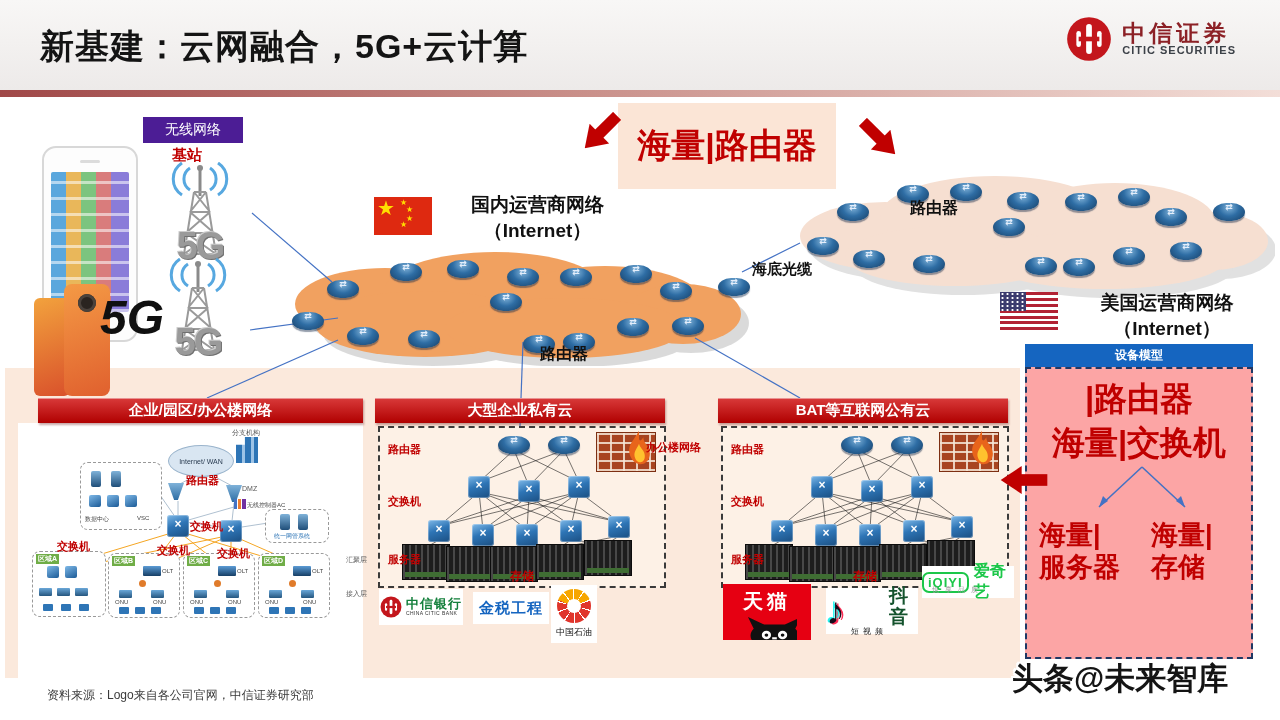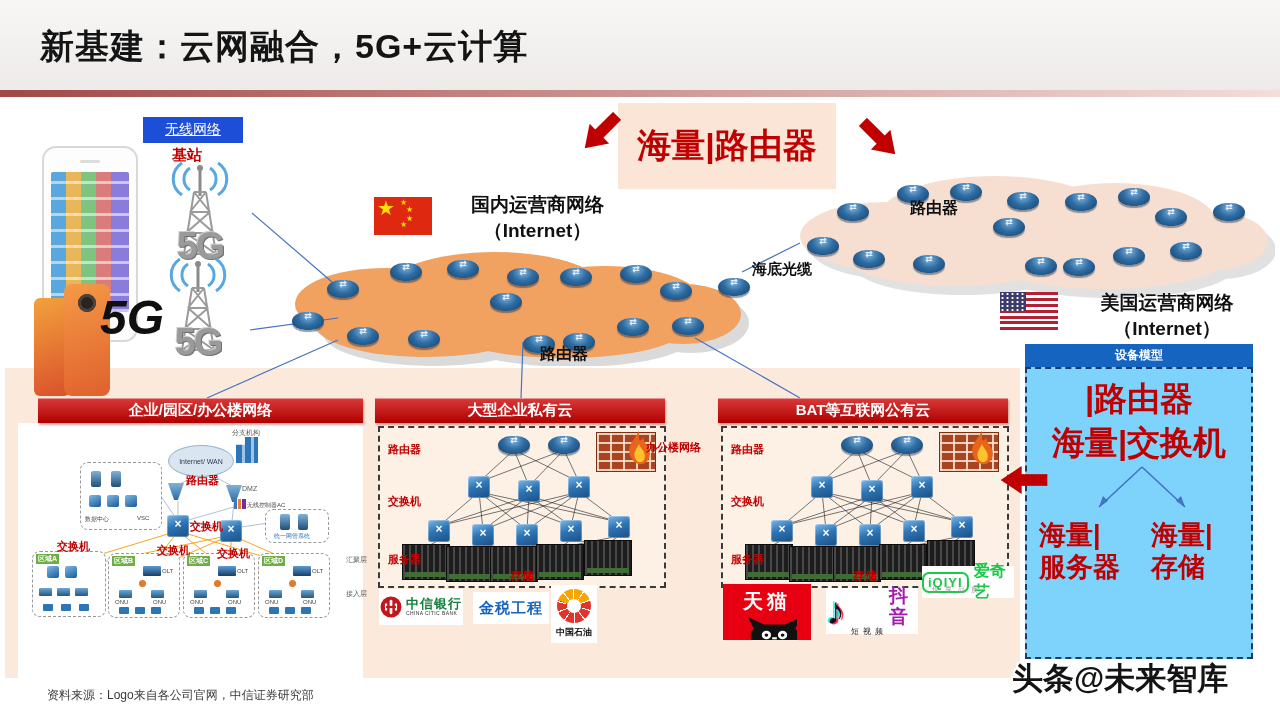--- a/index.html
+++ b/index.html
@@ -34,22 +34,22 @@
   .flame{position:absolute;z-index:7;}
   
   .lines{position:absolute;left:0;top:0;z-index:5;pointer-events:none;}
   .cloud-label{position:absolute;font-size:16px;font-weight:bold;color:#111;z-index:8;}
   
   .banner{position:absolute;left:618px;top:103px;width:218px;height:86px;background:#FBE5D6;
       display:flex;align-items:center;justify-content:center;z-index:8;}
   .banner span{font-size:34px;font-weight:bold;color:#C00000;white-space:nowrap;}
   .fat{position:absolute;z-index:9;}
   
-  .navybox{position:absolute;left:143px;top:117px;width:100px;height:26px;background:#1d4ed8;color:#fff;
-      font-size:14px;display:flex;align-items:center;justify-content:center;z-index:8;text-decoration:underline;}
+  .navybox{position:absolute;left:143px;top:117px;width:100px;height:26px;background:#4c1d95;color:#fff;
+      font-size:14px;display:flex;align-items:center;justify-content:center;z-index:8;}
   .jizhan{position:absolute;left:172px;top:146px;color:#C00000;font-weight:bold;font-size:15px;z-index:8;}
   .tower{position:absolute;width:100px;height:100px;z-index:7;}
   .t5g{position:absolute;bottom:-6px;left:50%;transform:translateX(-50%);font-size:38px;font-weight:bold;
       color:#9a9a9a;letter-spacing:-2px;text-shadow:1px 1px 0 #707070,-1px -1px 0 #cdcdcd;}
   .big5g{position:absolute;left:100px;top:290px;font-size:48px;font-weight:bold;font-style:italic;color:#101010;z-index:8;}
   .iphone{position:absolute;left:42px;top:146px;width:92px;height:192px;background:#fdfdfd;border:2px solid #d8d8d8;
       border-radius:14px;z-index:7;}
   .ispk{position:absolute;top:12px;left:50%;transform:translateX(-50%);width:20px;height:3px;background:#dcdcdc;border-radius:2px;}
   .iscreen{position:absolute;left:7px;top:24px;right:7px;bottom:28px;border-radius:2px;
       background-image:repeating-linear-gradient(0deg,rgba(255,255,255,.55) 0 3px,transparent 3px 16px),
@@ -118,37 +118,37 @@
   .citic-cn{font-size:13px;font-weight:bold;color:#15803d;letter-spacing:1px;}
   .citic-en{font-size:5px;color:#333;letter-spacing:.4px;}
   .goldtax{color:#1565C0;font-weight:bold;font-size:15px;letter-spacing:1px;}
   .petrobox{flex-direction:column;}
   .petro{width:34px;height:34px;border-radius:50%;
       background:repeating-conic-gradient(from 0deg,rgba(255,255,255,0) 0 31deg,#fff 31deg 36deg),
                  conic-gradient(from 290deg,#F7A600 0 140deg,#E0352C 140deg 360deg);}
   .petro-inner{position:relative;}
   .petro::after{content:"";position:absolute;left:50%;top:50%;width:14px;height:14px;border-radius:50%;
       background:#fff;transform:translate(-50%,-50%);}
-  .petroname{font-size:9px;font-weight:bold;color:#111;margin-top:3px;}
+  .petroname{font-size:9px;font-weight:normal;color:#111;margin-top:3px;}
   .tmall{position:absolute;background:#E60012;z-index:8;display:flex;flex-direction:column;align-items:center;overflow:hidden;}
   .tmall-txt{color:#fff;font-size:20px;font-weight:bold;letter-spacing:4px;margin-top:4px;}
   .dy-note{font-size:38px;font-weight:bold;color:#170b1a;line-height:1;
       text-shadow:-2px -1px 0 #25f4ee,2px 1px 0 #fe2c55;}
   .dy-col{display:flex;flex-direction:column;margin-left:6px;line-height:1.1;}
-  .dy-cn{font-size:19px;font-weight:bold;color:#a21caf;letter-spacing:2px;margin-left:38px;}
+  .dy-cn{font-size:19px;font-weight:bold;color:#14532d;letter-spacing:2px;margin-left:38px;}
   .dy-sub{font-size:8px;color:#222;letter-spacing:4px;}
   .iq-badge{border:2px solid #1CC749;border-radius:7px;color:#1CC749;font-weight:bold;font-size:13px;
       padding:1px 4px;letter-spacing:1px;}
   .iq-cn{font-size:16px;font-weight:bold;color:#1CC749;margin-left:5px;}
   .iq-sub{position:absolute;left:10px;bottom:3px;font-size:7px;color:#999;letter-spacing:6px;}
   
   .dm-head{position:absolute;left:1025px;top:344px;width:228px;height:23px;background:#1565C0;color:#fff;
       font-size:12px;font-weight:bold;display:flex;align-items:center;justify-content:center;z-index:8;}
   .dm-body{position:absolute;left:1025px;top:367px;width:228px;height:292px;border:2px dashed #1F3864;
-      background:#7dd3fc;box-sizing:border-box;z-index:7;}
+      background:#fca5a5;box-sizing:border-box;z-index:7;}
   .dm-row{position:absolute;left:0;width:100%;text-align:center;color:#C00000;font-weight:bold;white-space:nowrap;z-index:8;}
   .dm-col{position:absolute;color:#C00000;font-weight:bold;font-size:27px;line-height:32px;z-index:8;white-space:nowrap;}
   
   .source{position:absolute;left:47px;top:687px;font-size:12px;color:#3a3a3a;z-index:9;}
   .wmark{position:absolute;left:1012px;top:658px;font-size:31px;font-weight:bold;color:#141414;z-index:10;white-space:nowrap;
       text-shadow:2px 0 #fff,-2px 0 #fff,0 2px #fff,0 -2px #fff,2px 2px #fff,-2px -2px #fff,2px -2px #fff,-2px 2px #fff;}
 </style>
 </head>
 <body>
 
@@ -186,20 +186,29 @@
           <circle cx="31" cy="18" r="4" fill="#fff"></circle>
         <circle cx="17" cy="18" r="1.6" fill="#111"></circle>
           <circle cx="31" cy="18" r="1.6" fill="#111"></circle>
         <rect x="22" y="20" width="4" height="2" fill="#fff"></rect>
       </symbol>
     </defs>
   </svg>
 
   <div class="hdr">
     <div class="hdr-title">新基建：云网融合，5G+云计算</div>
+    <div class="logo">
+      <svg width="46" height="46">
+          <use href="#citicSym"></use>
+        </svg>
+      <div class="logo-txt">
+        <span class="logo-cn">中信证券</span>
+        <span class="logo-en">CITIC SECURITIES</span>
+      </div>
+    </div>
   </div>
   <div class="divider"></div>
 
   <div class="pinkpanel"></div>
 
   <svg class="lines" style="left:265px;top:246px;z-index:3" width="485" height="120">
     <g transform="translate(8,9)" fill="#bdbdbd" opacity=".55">
       <ellipse cx="120" cy="58" rx="90" ry="36"></ellipse>
         <ellipse cx="230" cy="44" rx="110" ry="38"></ellipse>
       <ellipse cx="340" cy="58" rx="100" ry="38"></ellipse>

